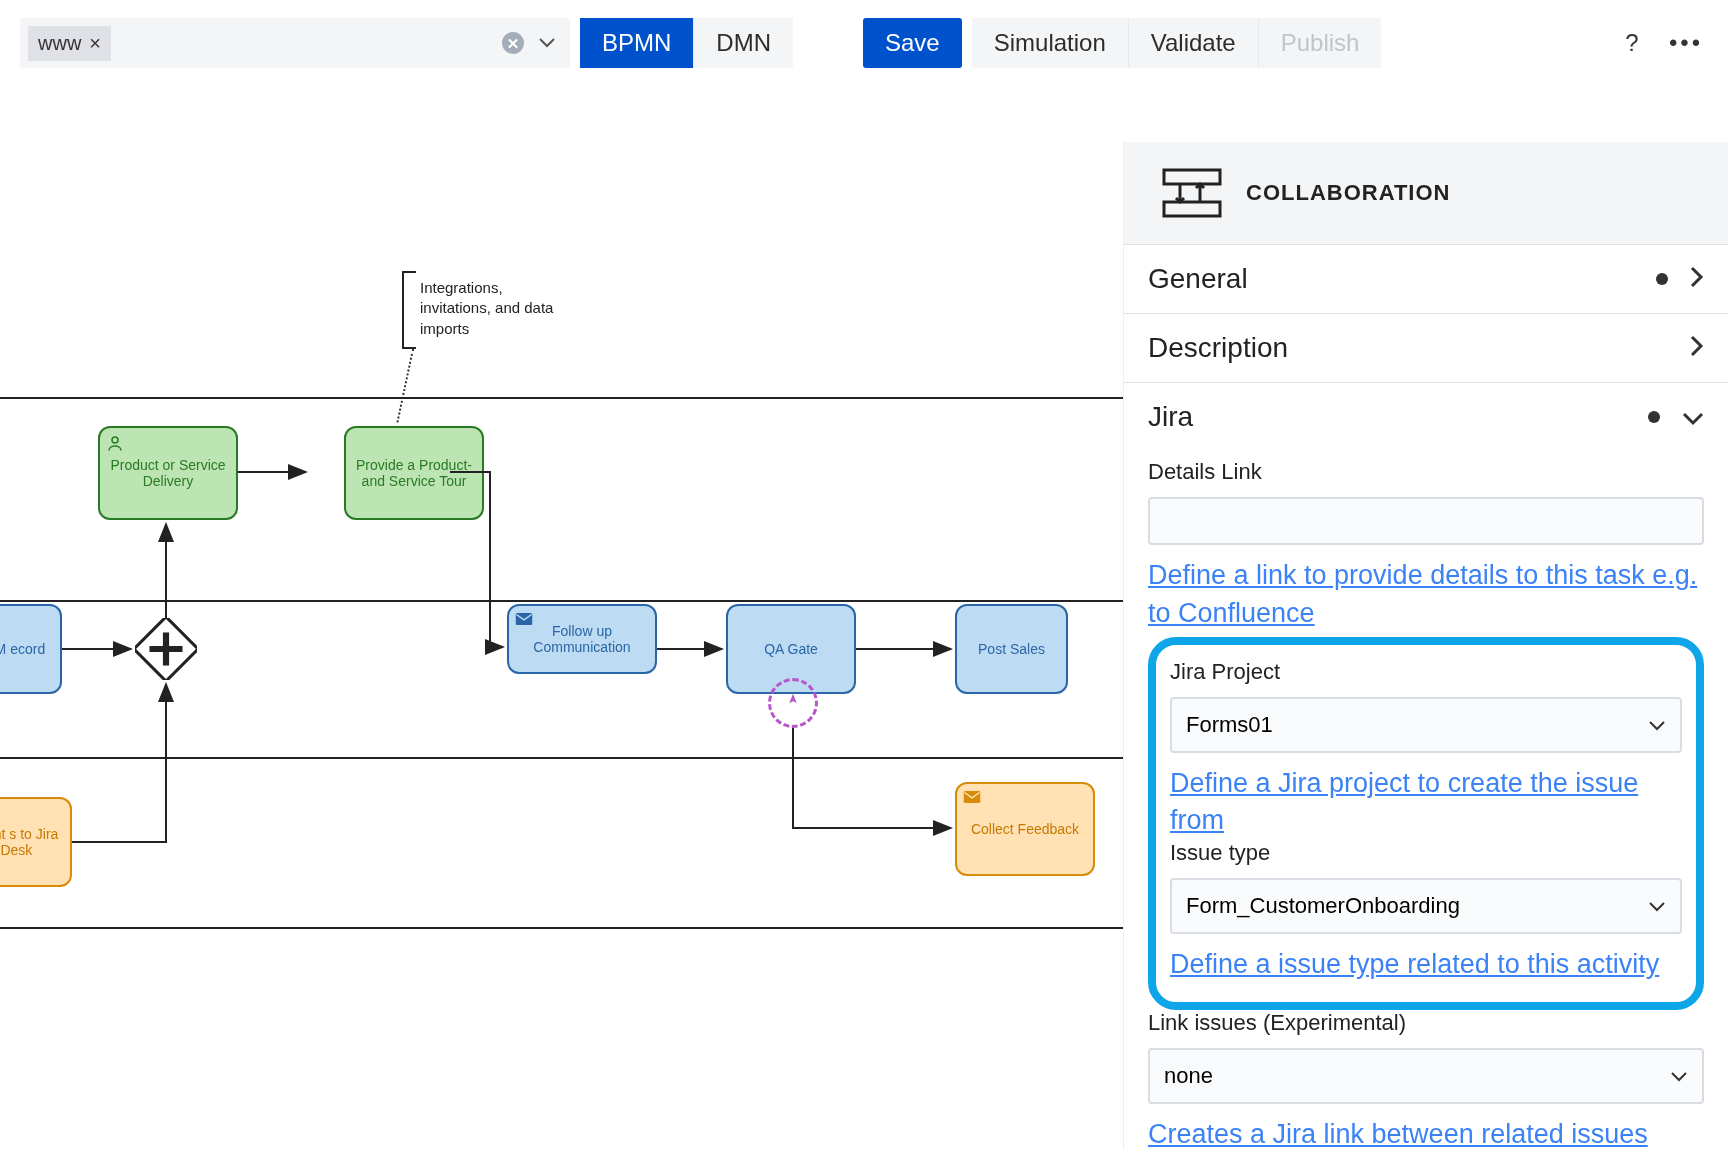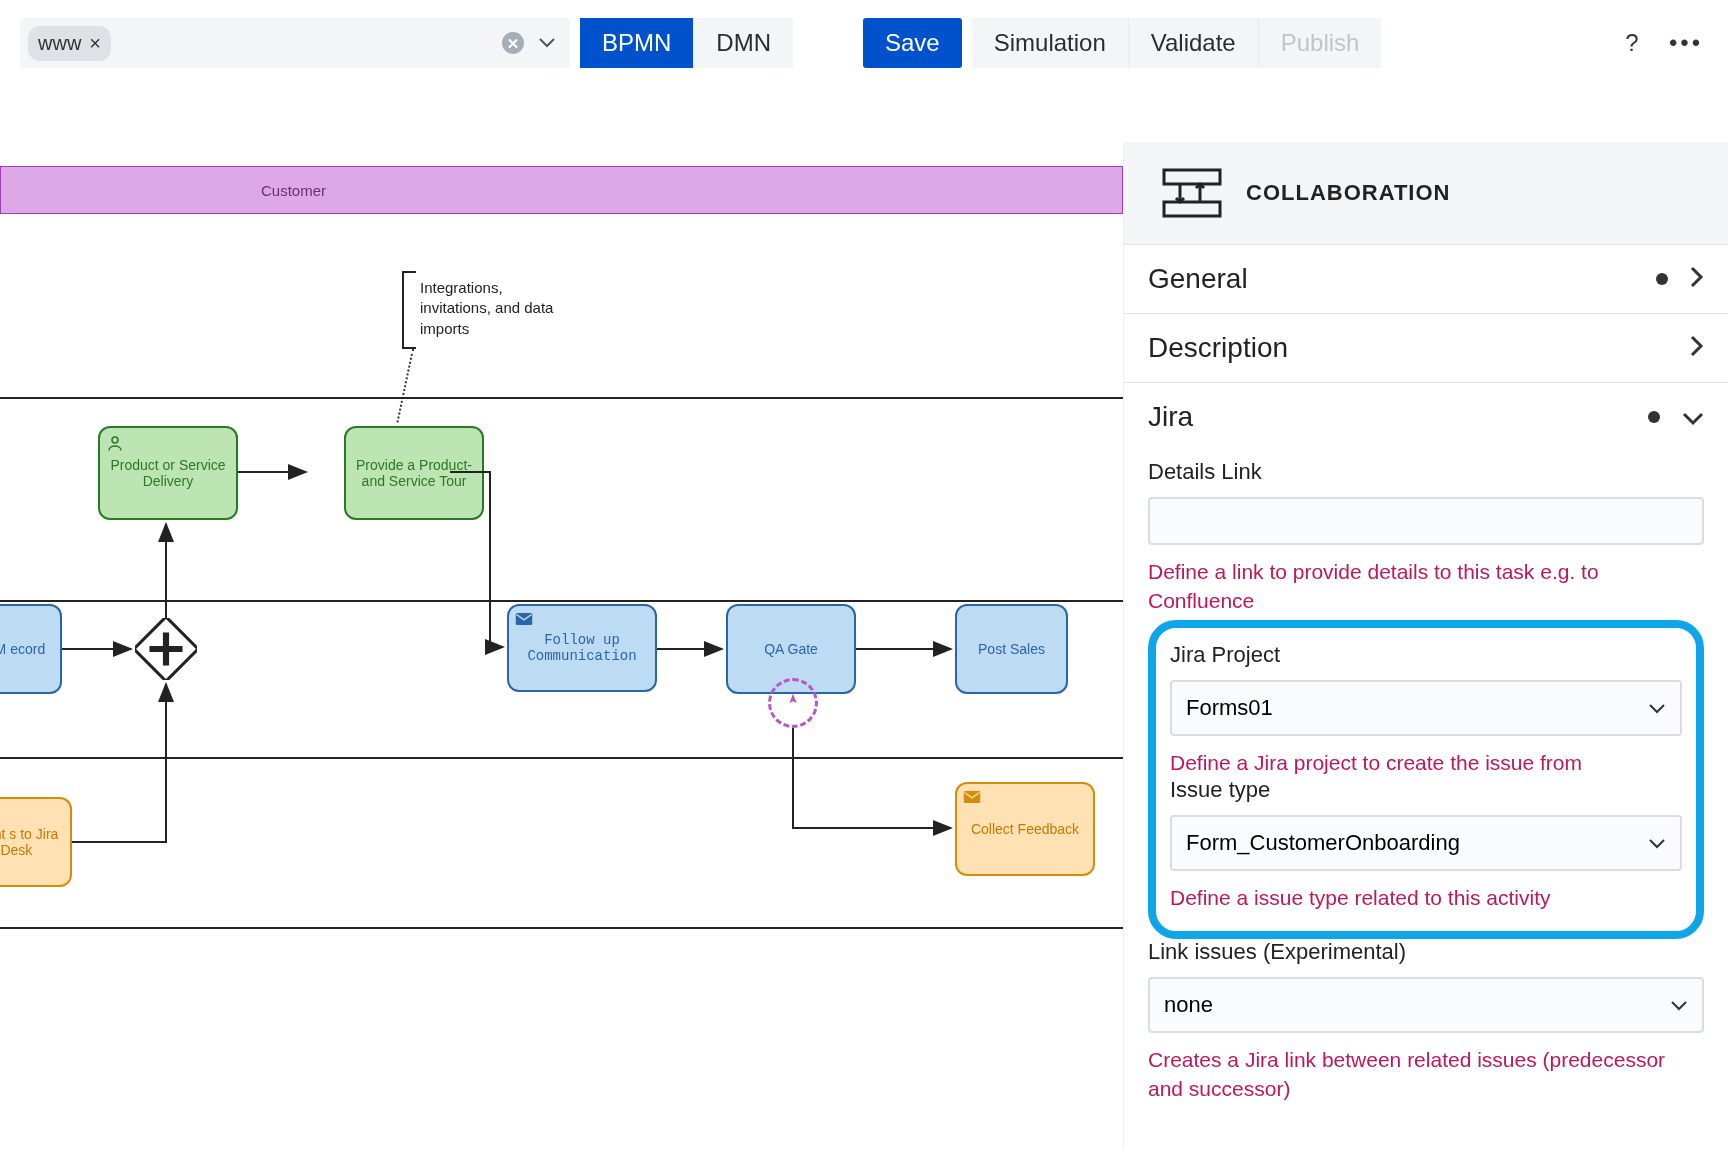--- a/index.html
+++ b/index.html
@@ -1,21 +1,21 @@
 <!DOCTYPE html>
 <html><head>
 <meta charset="utf-8">
 <style>
 * { box-sizing: border-box; margin: 0; padding: 0; }
 body { font-family: -apple-system, BlinkMacSystemFont, "Segoe UI", Helvetica, Arial, sans-serif; background: #fff; width: 1728px; height: 1150px; overflow: hidden; position: relative; font-size: 16px; }
 
 
 .toolbar { display: flex; align-items: center; gap: 10px; padding: 18px 20px 22px 20px; }
 .tag-input { display: flex; align-items: center; background: #f4f5f7; border-radius: 4px; padding: 4px 8px; width: 550px; height: 50px; gap: 8px; }
-.tag { display: inline-flex; align-items: center; background: #dfe1e6; color: #333; padding: 6px 10px; border-radius: 12px; font-size: 20px; gap: 8px; }
+.tag { display: inline-flex; align-items: center; background: #dfe1e6; color: #333; padding: 6px 10px; border-radius: 0; font-size: 20px; gap: 8px; }
 .tag-input-spacer { flex: 1; }
 .clear-circle { width: 22px; height: 22px; border-radius: 50%; background: #a5adba; color: #fff; display: flex; align-items: center; justify-content: center; font-size: 15px; font-weight: 700; line-height: 1; }
 .dropdown-caret { width: 30px; display: flex; align-items: center; justify-content: center; color: #666; }
 .btn { height: 50px; padding: 0 22px; display: flex; align-items: center; justify-content: center; font-size: 24px; border-radius: 3px; cursor: pointer; background: #f4f5f7; color: #2d2d2d; font-weight: 400; border: none; }
 .btn-primary { background: #0052cc; color: #fff; }
 .btn-disabled { color: #c0c4cb; }
 .btn-group { display: flex; gap: 0; }
 .btn-group .btn { border-radius: 0; border-right: 1px solid #e8eaed; }
 .btn-group .btn:last-child { border-right: none; }
 .toolbar-spacer { flex: 1; }
@@ -45,21 +45,21 @@
 
 .panel-head { background: #f4f5f7; border-bottom: 1px solid #dfe1e6; display: flex; align-items: center; padding: 26px 38px; gap: 24px; }
 .panel-head-title { font-size: 22px; font-weight: 700; letter-spacing: 1px; color: #222; }
 .section-row { display: flex; align-items: center; justify-content: space-between; padding: 18px 24px 18px 24px; border-bottom: 1px solid #e0e2e6; }
 .section-row .label { font-size: 28px; color: #222; }
 .section-row .right { display: flex; align-items: center; gap: 22px; color: #333; }
 .dot { width: 12px; height: 12px; background: #333; border-radius: 50%; }
 .chev { font-size: 28px; color: #333; }
 .jira-body { padding: 8px 24px 12px 24px; }
 .field-label { font-size: 22px; color: #222; margin-bottom: 12px; }
-.field-help  { font-size: 21px; color: #be185d;  margin-top: 12px; line-height: 1.4; }
+.field-help  { font-size: 27px; color: #3b82f6;  margin-top: 12px; line-height: 1.4; text-decoration: underline; }
 .field-input { width: 100%; height: 48px; border: 2px solid #d9dde3; border-radius: 4px; background: #fafbfc; padding: 0 12px; font-size: 20px; }
 .select { display: flex; align-items: center; justify-content: space-between; width: 100%; height: 56px; border: 2px solid #d9dde3; border-radius: 4px; background: #fafbfc; padding: 0 14px; font-size: 22px; }
 .highlight-box { border: 8px solid #0ea5e9; border-radius: 28px; padding: 10px 14px 14px 14px; margin-top: 4px; }
 
 .x-thin::before { content: "×"; font-size: 20px; line-height: 1; }
 </style>
 </head>
 <body>
 
 <div class="toolbar">
@@ -93,23 +93,20 @@
 
   <div class="toolbar-spacer"></div>
 
   <div class="icon-btn">?</div>
   <div class="icon-btn dots-btn">•••</div>
 </div>
 
 <div class="main">
 
   <div class="canvas">
-    <div class="lane-header">
-      <span>Customer</span>
-    </div>
 
     <div class="annot-bracket" style="left:402px; top:129px; width:14px; height:78px;"></div>
     <div class="annotation" style="left:420px; top:136px; width:150px;">Integrations, invitations, and data imports</div>
     <div class="dotted-line" style="left:412px; top:207px; height:75px; transform: rotate(12deg); transform-origin: top;"></div>
 
     <div class="hline" style="top:255px;"></div>
     <div class="hline" style="top:458px;"></div>
     <div class="hline" style="top:615px;"></div>
     <div class="hline" style="top:785px;"></div>
 
@@ -120,21 +117,21 @@
         </svg>
       <span>Product or Service Delivery</span>
     </div>
     <div class="node green" style="left:310px; top:284px; width:140px; height:94px;margin-left:34px;">
       <span>Provide a Product- and Service Tour</span>
     </div>
 
     <div class="node blue" style="left:-58px; top:462px; width:120px; height:90px;">
       <span>te CRM ecord</span>
     </div>
-    <div class="node blue" style="left:507px; top:462px; width:150px; height:88px;font-family:Liberation Mono, monospace;">
+    <div class="node blue" style="left:507px; top:462px; width:150px; height:70px;">
       <svg class="corner-icon" width="18" height="14" viewBox="0 0 24 18">
           <rect x="1" y="1" width="22" height="16" rx="2" fill="#2a66a6"></rect>
           <path d="M2 3l10 7 10-7" fill="none" stroke="#bedbf4" stroke-width="2"></path>
         </svg>
       <span>Follow up Communication</span>
     </div>
     <div class="node blue" style="left:726px; top:462px; width:130px; height:90px;">
       <span>QA Gate</span>
     </div>
     <div class="node blue" style="left:955px; top:462px; width:113px; height:90px;">

